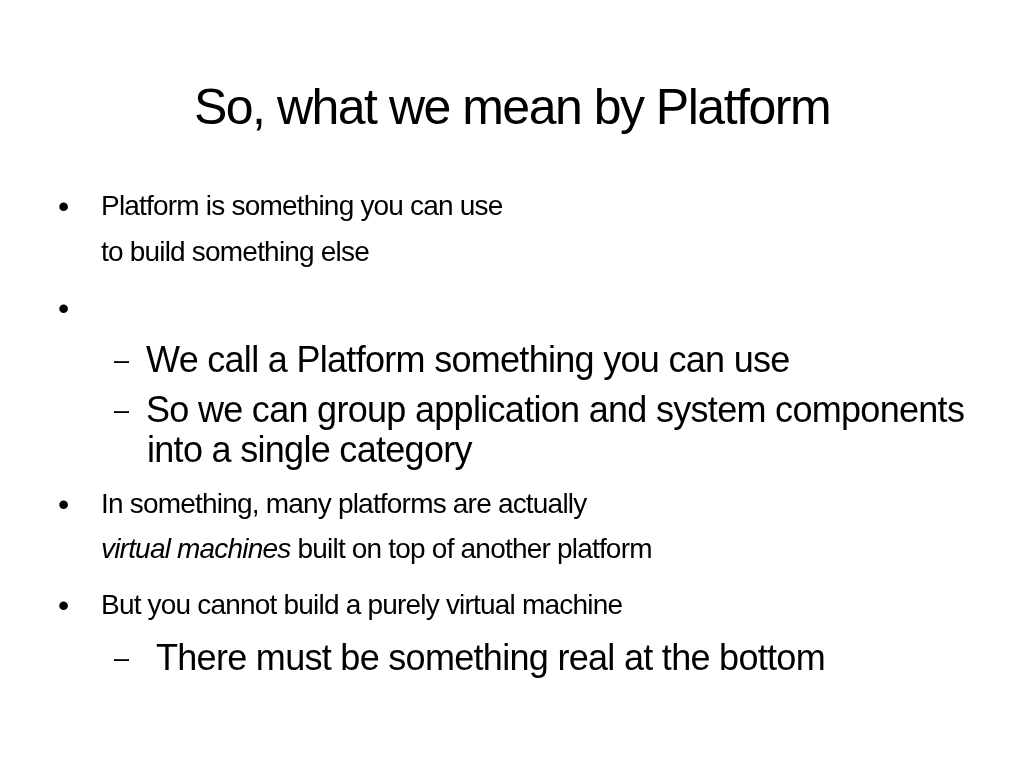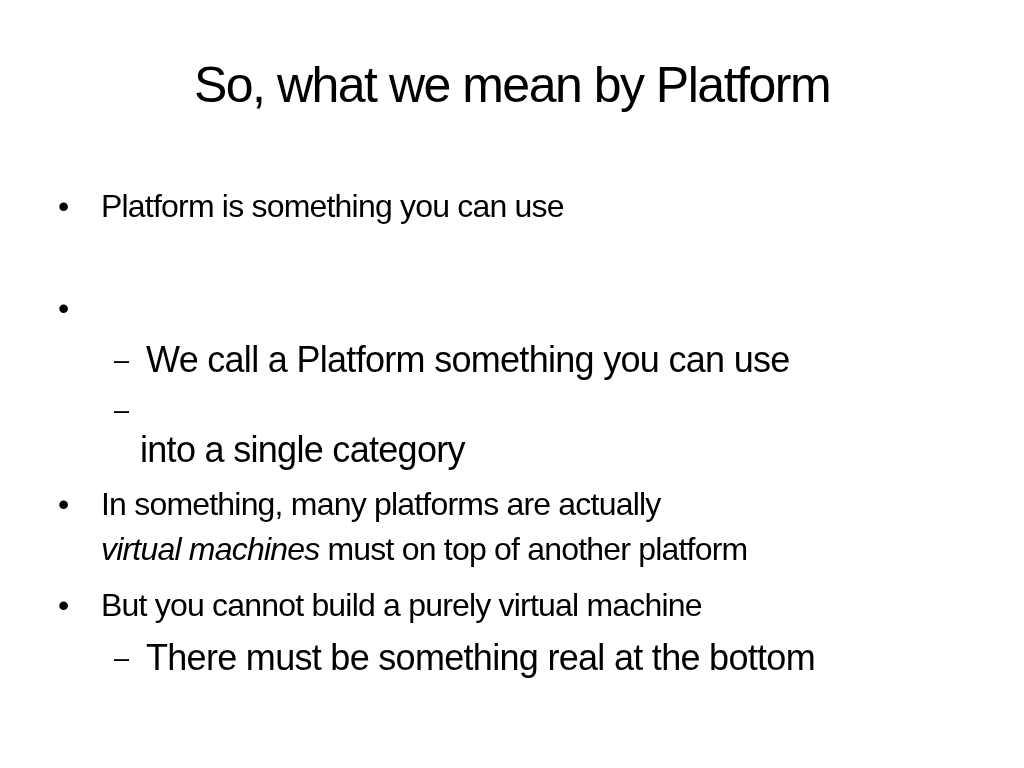--- a/index.html
+++ b/index.html
@@ -17,42 +17,42 @@
     }
     .slide {
       position: absolute;
       left: 0; top: 0;
       width: 1024px; height: 768px;
       background: #ffffff;
     }
     .title {
       position: absolute;
       left: 0;
-      top: 50px;
+      top: 72px;
       width: 1024px;
       text-align: center;
       font-size: 50px;
       line-height: 70px;
       letter-spacing: -1.5px;
       margin: 0;
       font-weight: normal;
     }
     .body-list {
       position: absolute;
       left: 0;
       top: 0;
       width: 1024px;
       height: 768px;
     }
     .line {
       position: absolute;
       white-space: nowrap;
       letter-spacing: -0.8px;
     }
-    .l1 { font-size: 32px; line-height: 40px; }
+    .l1 { font-size: 28px; line-height: 40px; }
     .l2 { font-size: 36px; line-height: 36px; letter-spacing: -0.7px; }
     .bullet {
       position: absolute;
       font-size: 32px;
       line-height: 40px;
     }
     .dash {
       position: absolute;
       font-size: 27px;
       line-height: 36px;
@@ -62,33 +62,35 @@
 </head>
 <body>
 
 <div class="slide">
   <h1 class="title">So, what we mean by Platform</h1>
 
   <div class="body-list">
 
     <span class="bullet" style="left:58px; top:186px;">•</span>
     <span class="line l1" style="left:101px; top:186px;">Platform is something you can use</span>
+    <span class="line l1" style="left:101px; top:232px;">to build something else</span>
 
     <span class="bullet" style="left:58px; top:288px;">•</span>
 
     <span class="dash" style="left:114px; top:342px;">–</span>
     <span class="line l2" style="left:146px; top:342px;">We call a Platform something you can use</span>
 
     <span class="dash" style="left:114px; top:392px;">–</span>
-    <span class="line l2" style="left:140px; top:432px;">into a single category</span>
+    <span class="line l2" style="left:146px; top:392px;">So we can group application and system components</span>
+    <span class="line l2" style="left:147px; top:432px;">into a single category</span>
 
     <span class="bullet" style="left:58px; top:484px;">•</span>
     <span class="line l1" style="left:101px; top:484px;">In something, many platforms are actually</span>
-    <span class="line l1" style="left:101px; top:529px;"><span class="it">virtual machines</span><span style="white-space:pre;"> must on top of another platform</span></span>
+    <span class="line l1" style="left:101px; top:529px;"><span class="it">virtual machines</span><span style="white-space:pre;"> built on top of another platform</span></span>
 
     <span class="bullet" style="left:58px; top:585px;">•</span>
     <span class="line l1" style="left:101px; top:585px;text-align:center;">But you cannot build a purely virtual machine</span>
 
     <span class="dash" style="left:114px; top:640px;">–</span>
-    <span class="line l2" style="left:146px; top:640px;">There must be something real at the bottom</span>
+    <span class="line l2" style="left:156px; top:640px;">There must be something real at the bottom</span>
 
   </div>
 </div>
 
 </body></html>

